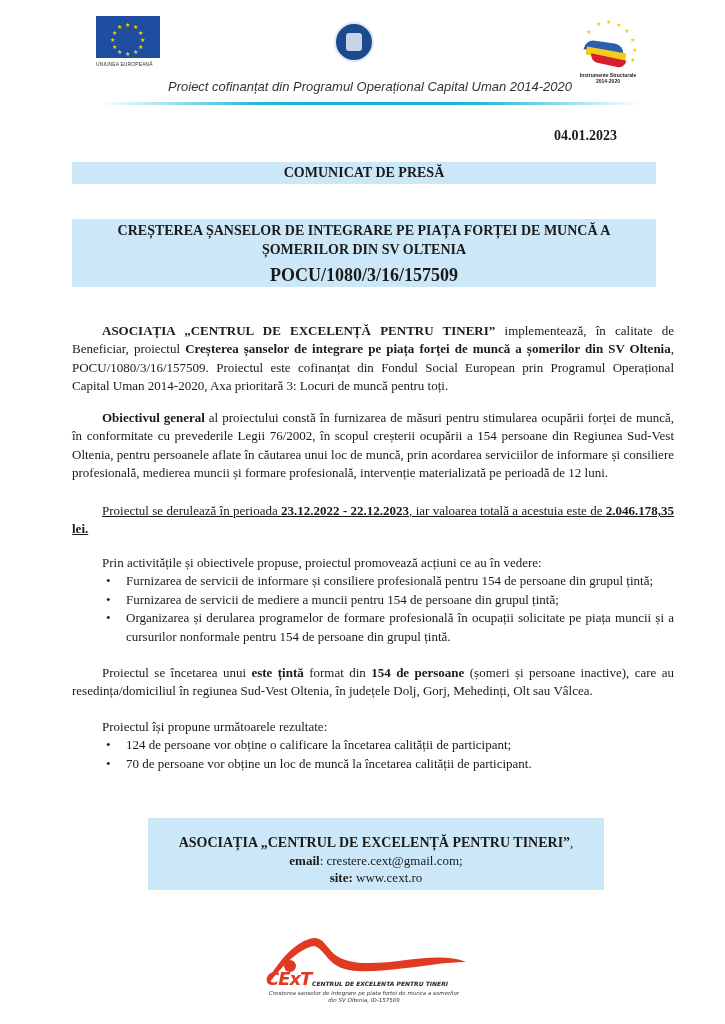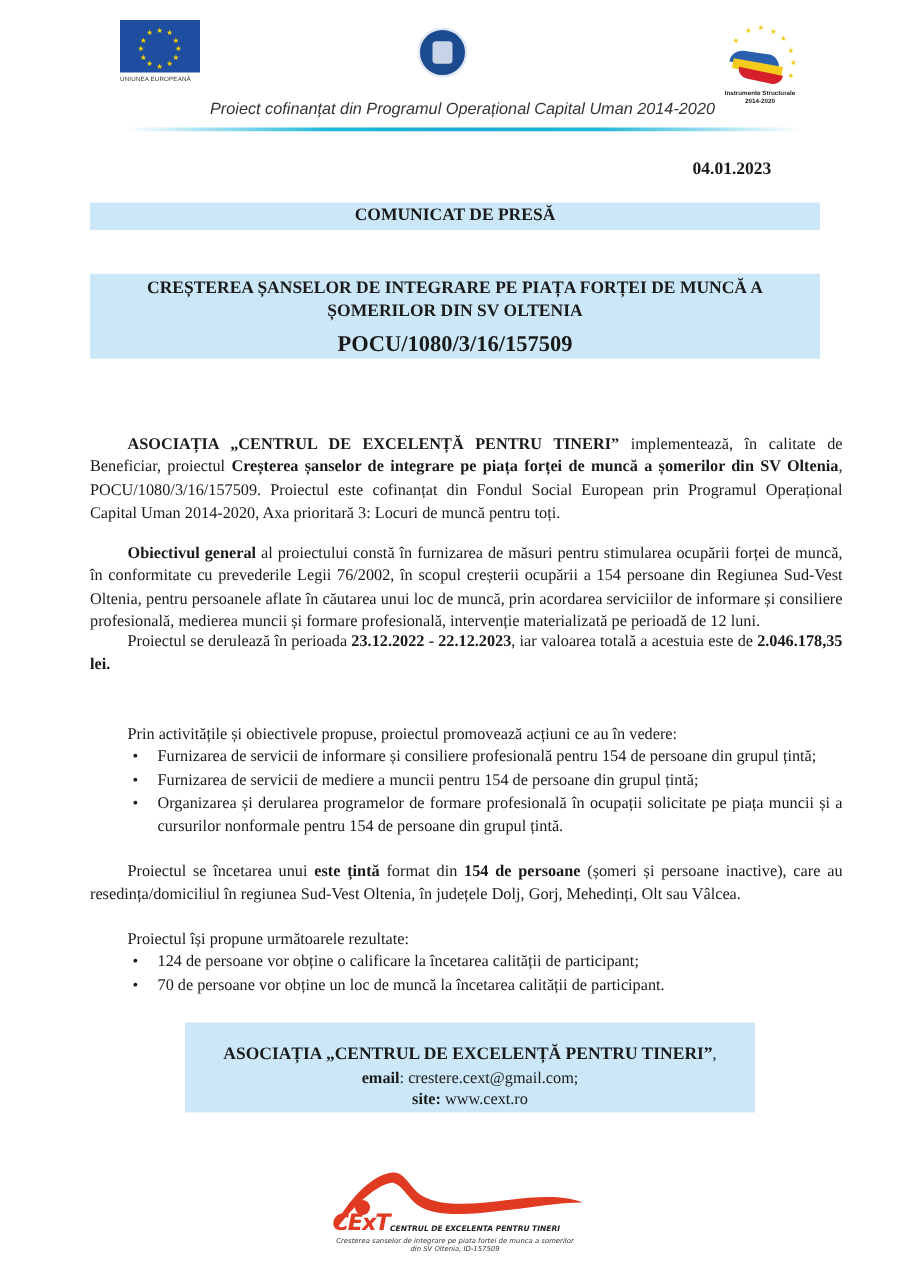--- a/index.html
+++ b/index.html
@@ -29,24 +29,24 @@
   .date { position: absolute; right: 108px; top: 128px; font-weight: bold; font-size: 14px; }
 
   
   .banner { position: absolute; left: 72px; width: 584px; background: #cce8f8; text-align: center; font-weight: bold; font-size: 14px; }
   .banner-press { top: 162px; height: 22px; line-height: 22px; }
   .banner-title { top: 219px; height: 68px; padding-top: 2px; }
   .banner-title .t { line-height: 19px; font-size: 14px; }
   .banner-title .code { margin-top: 6px; font-size: 18px; }
 
   
-  .body { position: absolute; left: 72px; width: 602px; font-size: 13px; line-height: 18.4px; text-align: justify; margin-top: 24px; }
+  .body { position: absolute; left: 72px; width: 602px; font-size: 13px; line-height: 18.4px; text-align: justify; }
   .para-1 { top: 322px; }
   .para-2 { top: 409px; }
-  .para-3 { top: 480px; }
+  .para-3 { top: 502px; text-decoration: underline; }
   .para-4 { top: 554px; }
   .para-5 { top: 664px; }
   .para-6 { top: 718px; }
   .indent { text-indent: 30px; }
   .list-intro { padding-left: 30px; }
   ul.bullets { list-style: none; }
   ul.bullets li { position: relative; padding-left: 54px; }
   ul.bullets li .dot { position: absolute; left: 34px; top: 0; }
   .b { font-weight: bold; }
 

